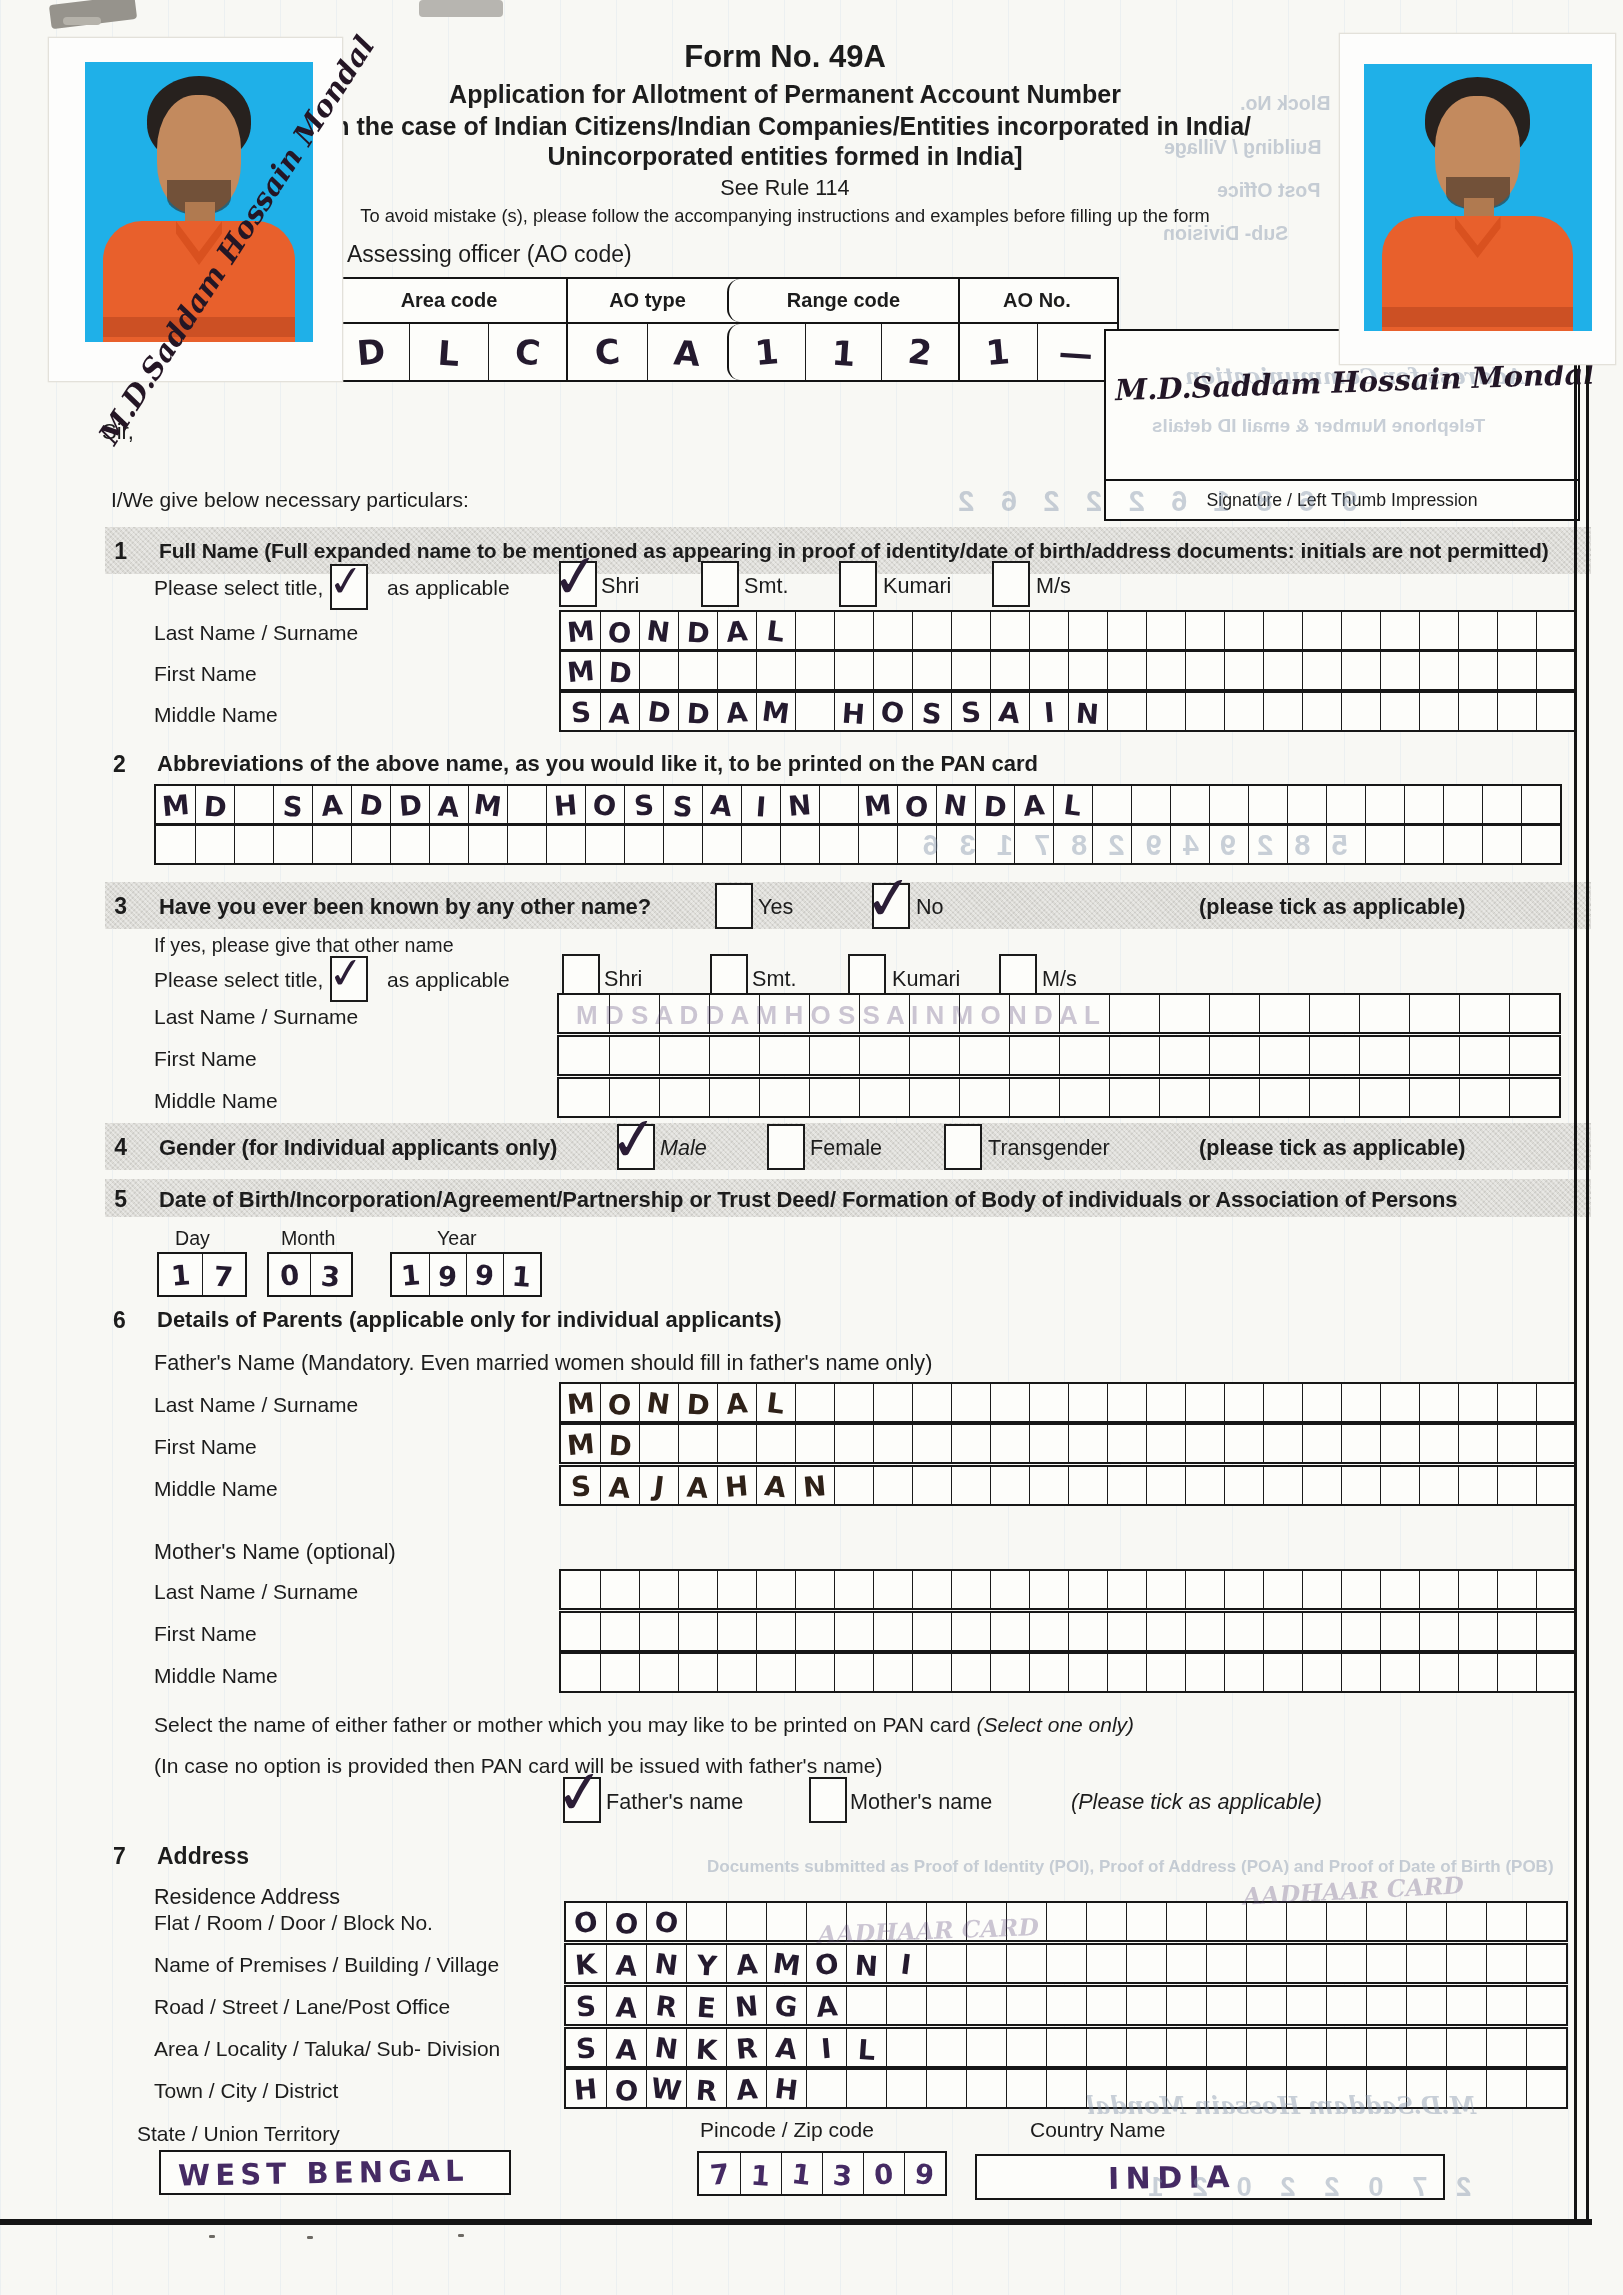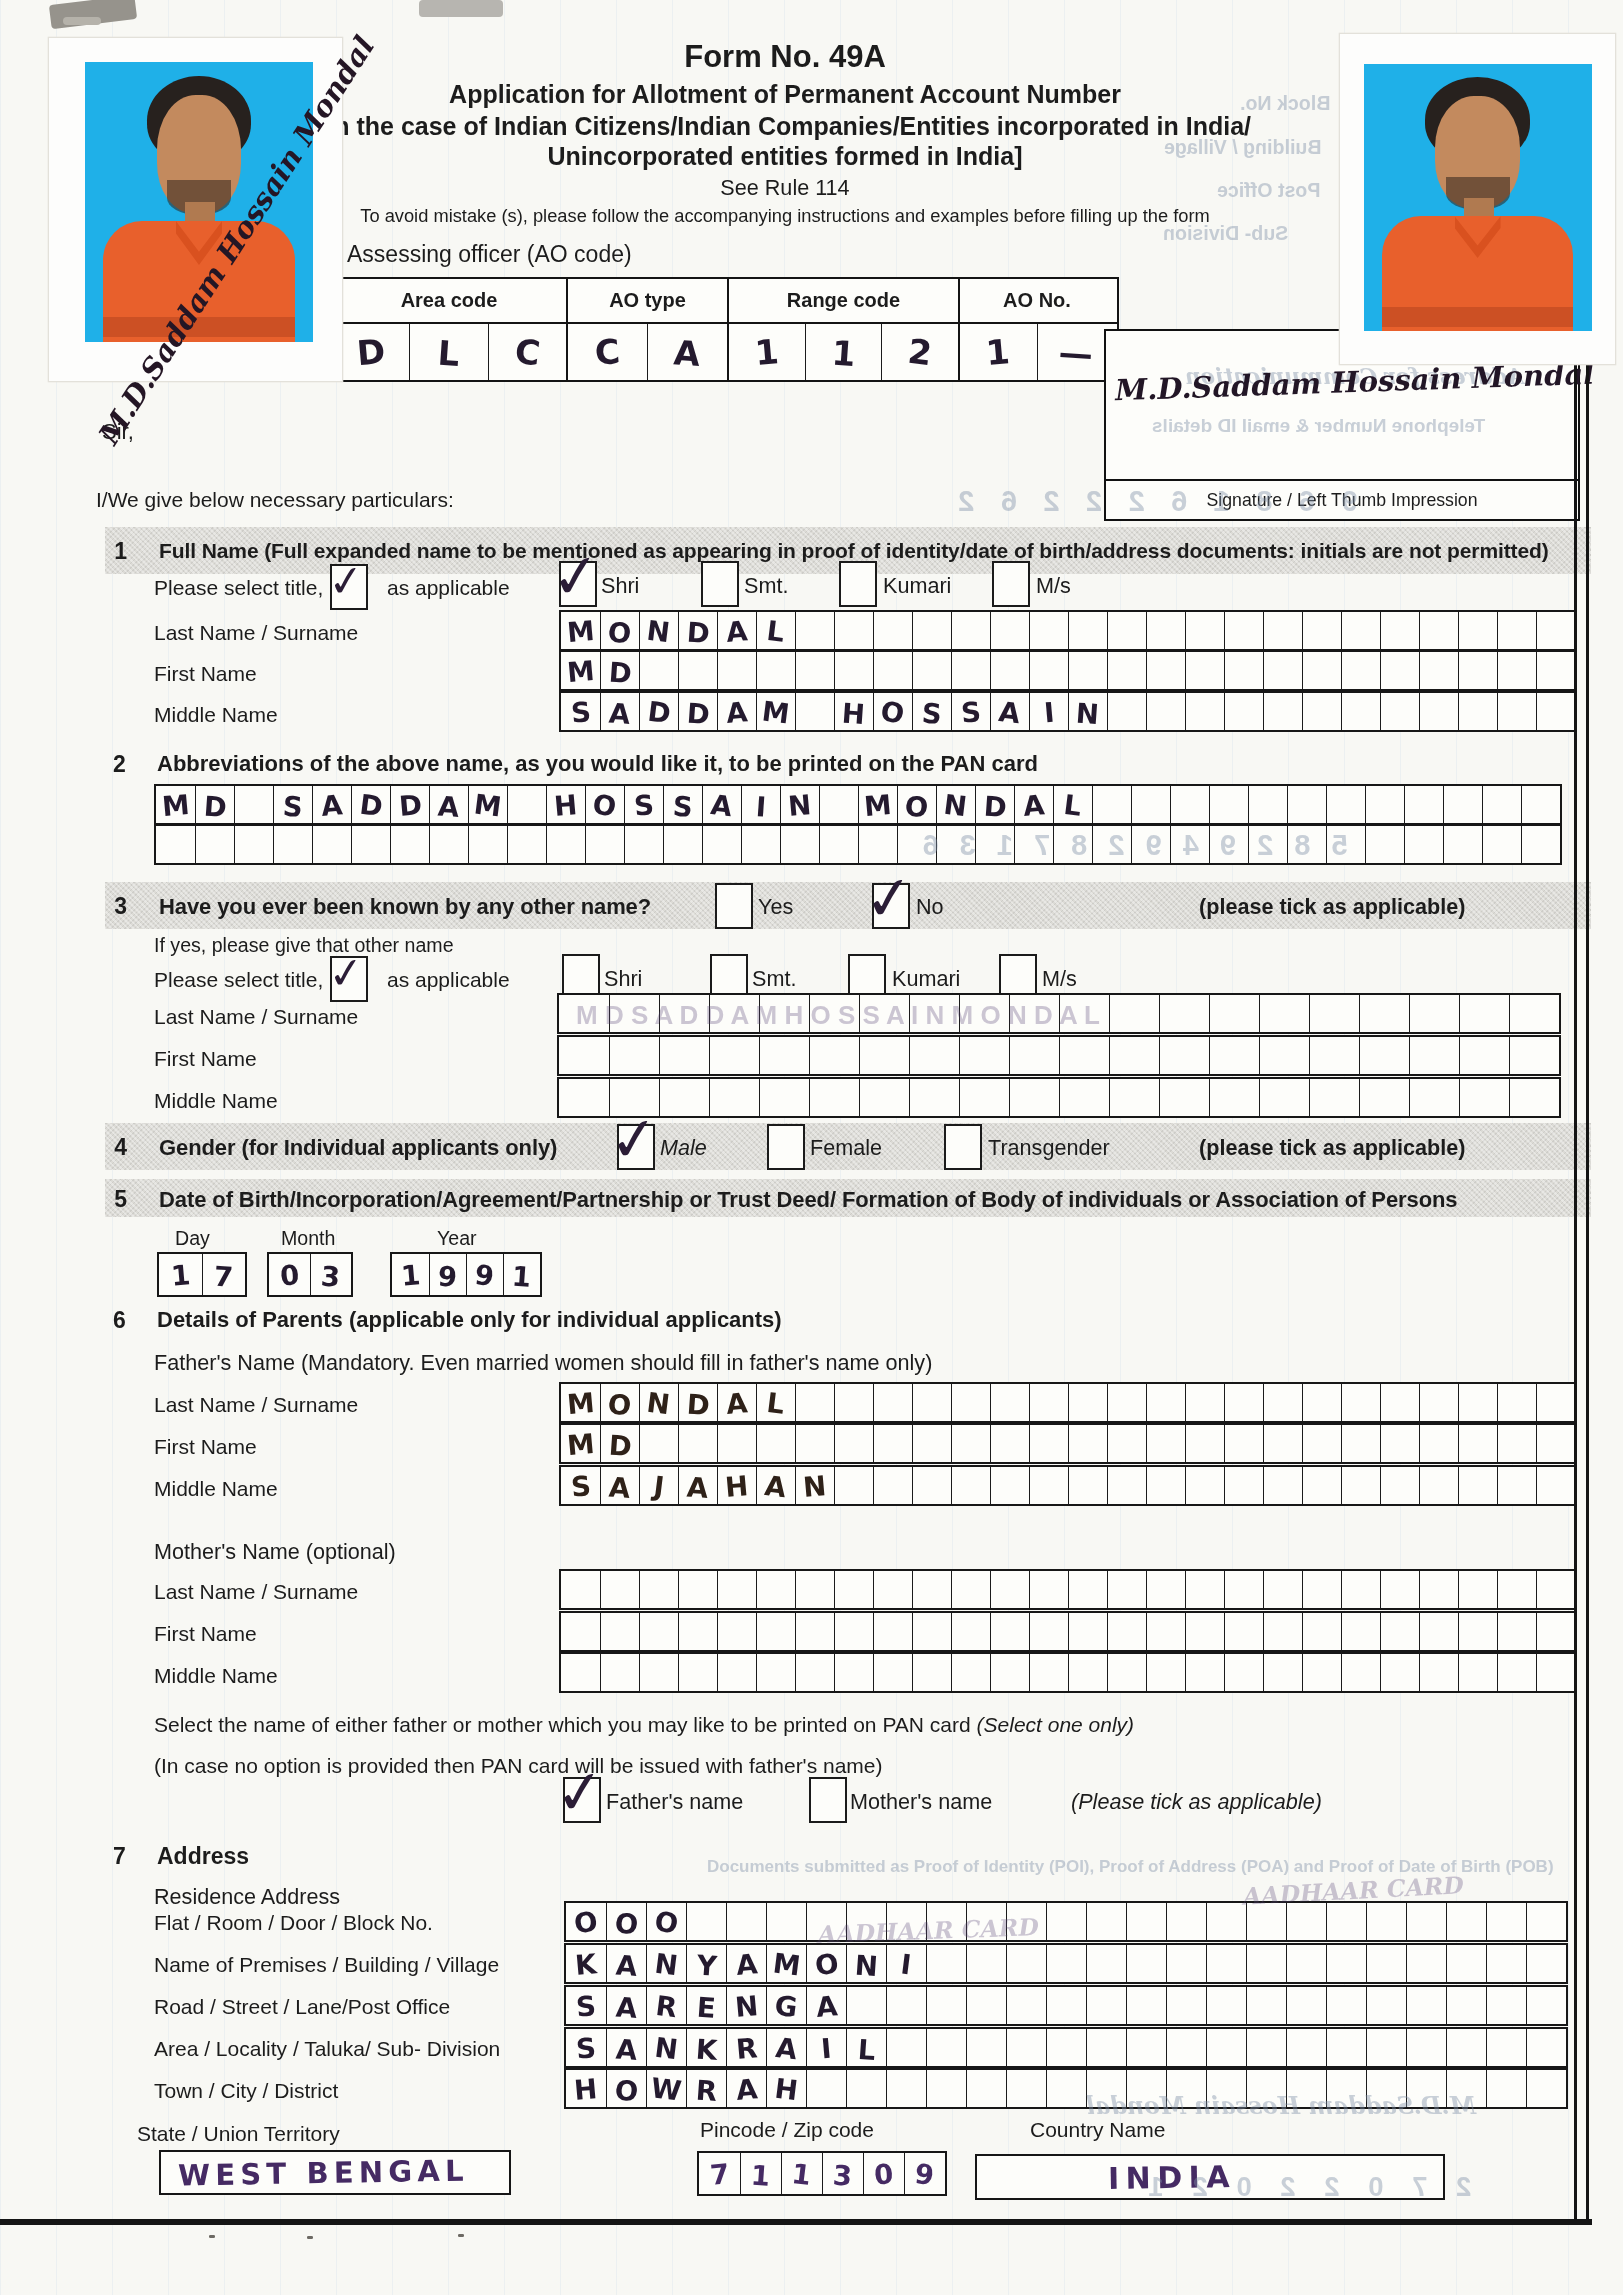--- a/index.html
+++ b/index.html
@@ -54,21 +54,21 @@
   
   .ao-table{position:absolute;left:330px;top:277px;width:785px;border:2.6px solid #141414;background:#fdfdfa;}
   .ao-head{display:flex;border-bottom:2.6px solid #141414;}
   .ao-hcell{box-sizing:border-box;border-left:2px solid #141414;height:43px;display:flex;align-items:center;justify-content:center;font-size:20px;font-weight:bold;}
   .ao-hcell:first-child{border-left:none;}
   .ao-body{display:flex;}
   .ao-group{display:flex;box-sizing:border-box;border-left:2px solid #141414;}
   .ao-group:first-child{border-left:none;}
   .ao-group .g-cell{flex:1;height:56px;}
   .ao-group .pen{font-size:34px;}
-  .w357{width:234px;} .w246{width:161px;} .w353{width:231px;} .w238{width:156px;}
+  .w357{width:234px;} .w246{width:161px;} .w353{width:231px;border-radius:13px;} .w238{width:156px;}
   
   .sigbox{position:absolute;left:1104px;top:329px;width:472px;height:188px;border:2.6px solid #111;background:#fdfdfa;}
   .sigbox .cap-sep{position:absolute;left:0;right:0;bottom:38px;border-top:2px solid #111;}
   .sigbox .cap{position:absolute;left:0;right:0;bottom:7.9px;text-align:center;font-size:17.7px;}
   .hand{font-family:"DejaVu Serif",serif;font-style:italic;font-weight:700;color:#221626;}
   .sig-val{position:absolute;left:9.2px;top:34px;font-size:29px;white-space:nowrap;transform:rotate(-2deg);}
   
   .photo{position:absolute;background:#fdfdfc;box-shadow:0 0 0 1.3px #e3e1da;}
   .photo .blue{position:absolute;background:#1fb0e8;overflow:hidden;}
   .hair{position:absolute;left:27%;top:5%;width:46%;height:32%;background:#27211e;border-radius:50% 50% 46% 46%;}
@@ -165,21 +165,21 @@
 
   <div class="sigbox">
     <div class="bleed mir hand-f" style="left:79px;top:33px;font-size:21.6px;">Address for Communication</div>
     <div class="bleed mir" style="left:46px;top:84px;font-size:19px;">Telephone Number &amp; email ID details</div>
     <div class="sig-val hand">M.D.Saddam Hossain Mondal</div>
     <div class="cap-sep"></div>
     <div class="cap">Signature / Left Thumb Impression</div>
   </div>
 
   <div class="abs lbl" style="left:102px;top:419px;font-size:22px;">Sir,</div>
-  <div class="abs lbl" style="left:96px;top:488px;">I/We give below necessary particulars:</div>
+  <div class="abs lbl" style="left:111px;top:488px;">I/We give below necessary particulars:</div>
 
   <div class="bar" style="top:527px;">
     <span class="secno">1</span>
     <span class="sechead" style="font-size:21px;">Full Name (Full expanded name to be mentioned as appearing in proof of identity/date of birth/address documents: initials are not permitted)</span>
   </div>
   <div class="abs lbl" style="left:154px;top:576px;">Please select title,</div>
   <div class="cb sm abs on" style="left:330px;top:564px;"></div>
   <div class="abs lbl" style="left:387px;top:576px;">as applicable</div>
   <div class="cb on" style="left:559px;top:561px;"></div>
   <div class="cb-label" style="left:601px;top:573px;">Shri</div>

